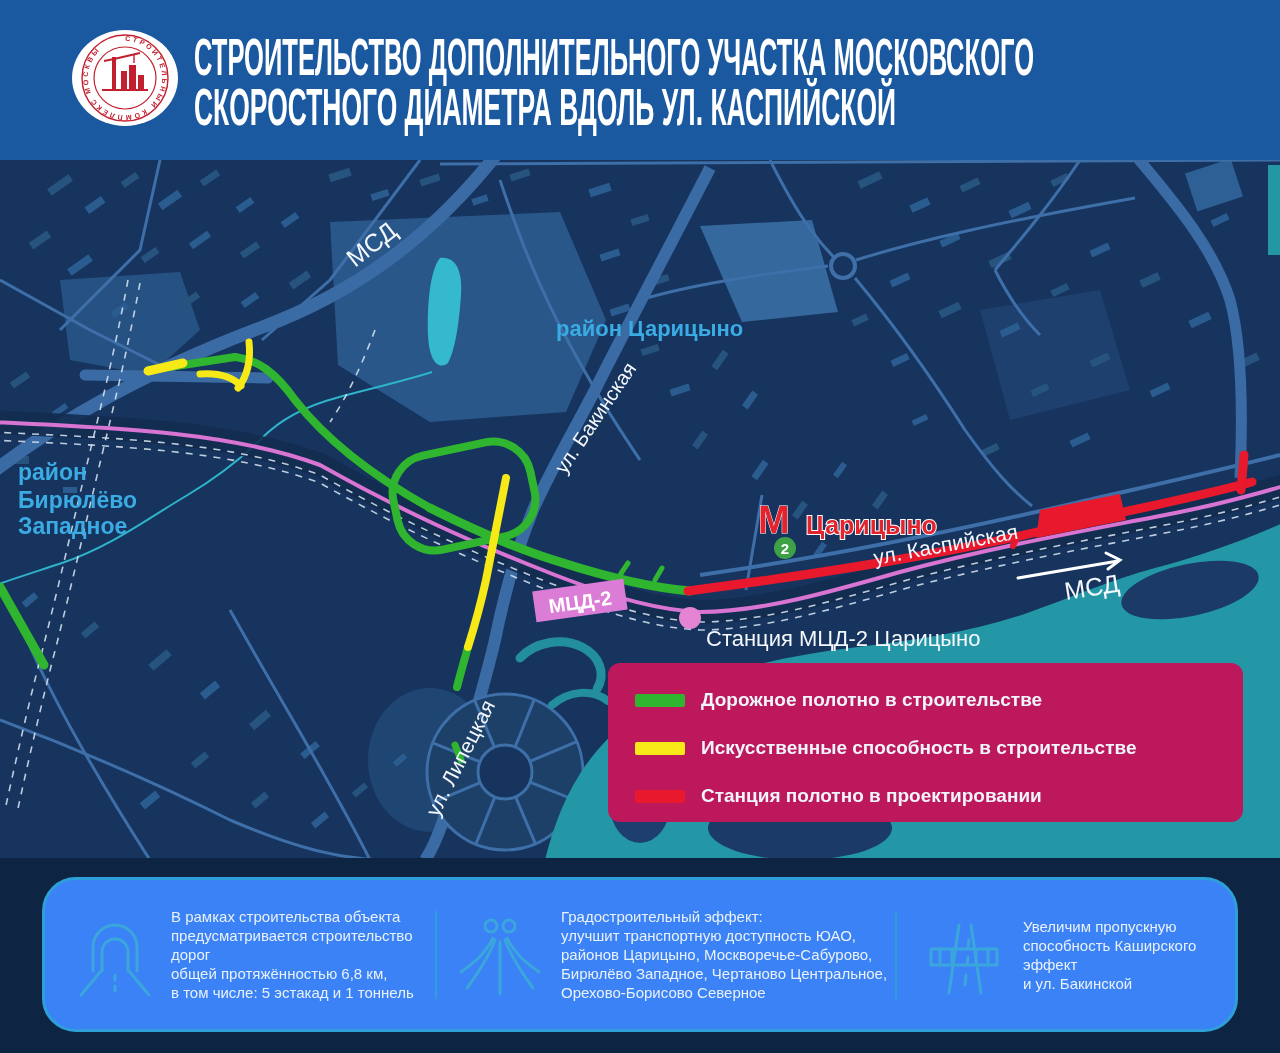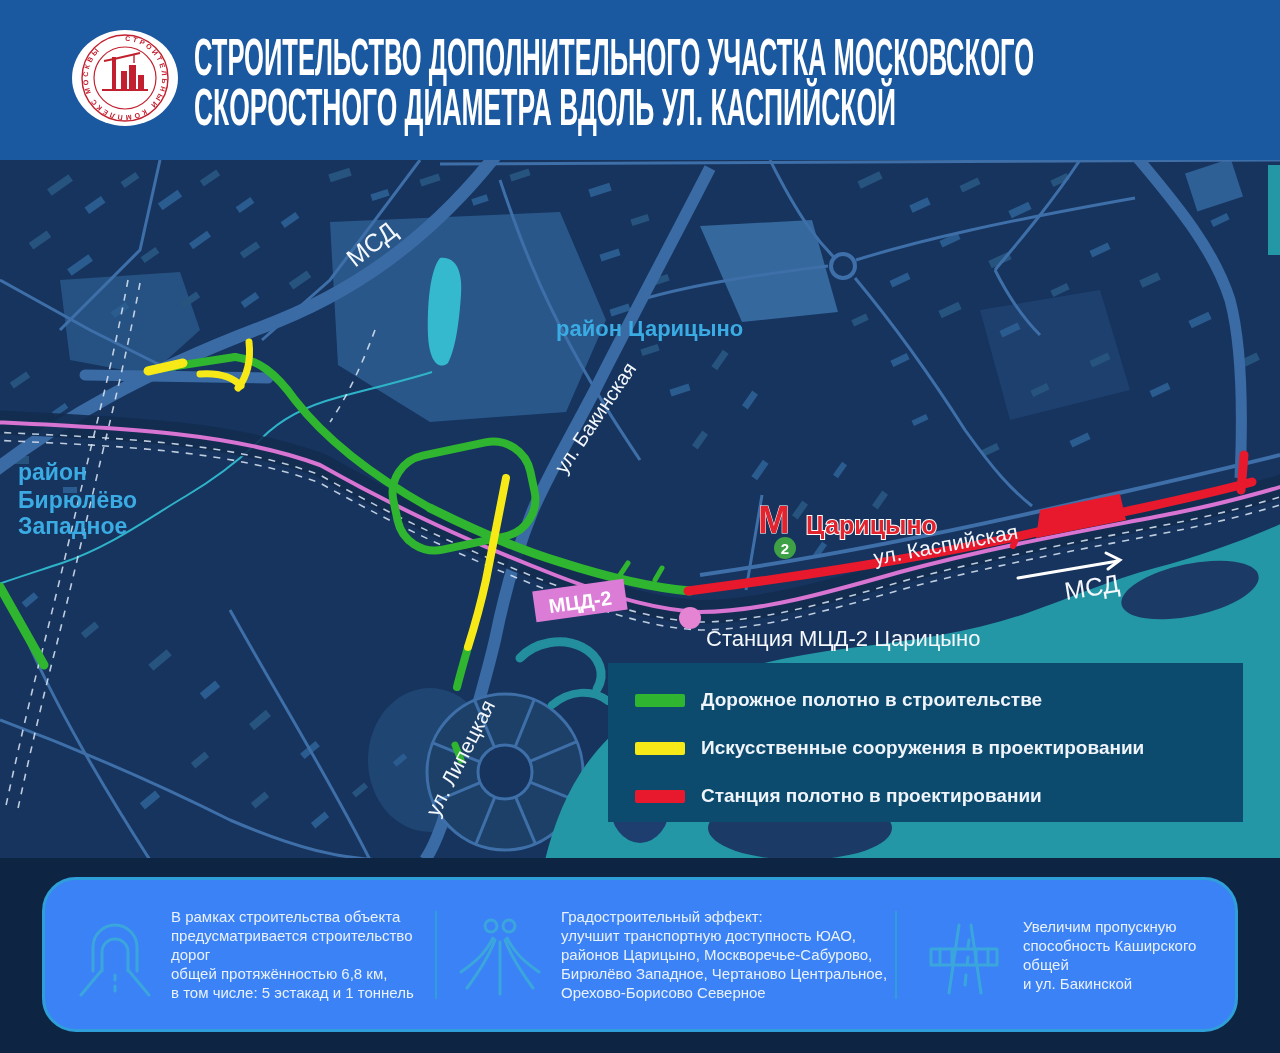--- a/index.html
+++ b/index.html
@@ -13,21 +13,21 @@
   
   .map{position:absolute;left:0;top:160px;}
   svg text{font-family:"Liberation Sans",sans-serif;}
   .rd{stroke:#3E6FA8;fill:none;}
   .rdw{stroke:#3A6BA5;fill:none;}
   .rdash{stroke:#DCE8F5;stroke-width:1.6;stroke-dasharray:7 7;fill:none;opacity:.85;}
   .lblw{fill:#F4F8FC;}
   .lblc{fill:#3BABE3;font-weight:bold;}
   
   .legend{position:absolute;left:608px;top:663px;width:635px;height:159px;
-          background:#0c4a6e;z-index:3;padding-top:13px;box-sizing:border-box;}
+          background:#be185d;z-index:3;padding-top:13px;box-sizing:border-box;border-radius:12px;}
   .leg-row{display:flex;align-items:center;height:48px;padding-left:27px;}
   .leg-row svg{flex:0 0 auto;}
   .leg-label{margin-left:16px;color:#F0F5FB;font-weight:bold;font-size:19px;}
   
   .footer-bg{position:absolute;left:0;top:858px;width:1280px;height:195px;background:#0D2443;z-index:2;}
   .fbox{position:absolute;left:42px;top:877px;width:1196px;height:155px;z-index:4;
         background:#3b82f6;border:3px solid #2F9FDA;border-radius:34px;box-sizing:border-box;
         display:flex;align-items:center;}
   .fcol{display:flex;align-items:center;}
   .fcol.c1{width:390px;padding-left:34px;box-sizing:border-box;}
@@ -287,21 +287,21 @@
     <div class="leg-row">
       <svg width="50" height="13">
         <rect x="0" y="0" width="50" height="13" rx="2" fill="#2FB52F"></rect>
       </svg>
       <span class="leg-label">Дорожное полотно в строительстве</span>
     </div>
     <div class="leg-row">
       <svg width="50" height="13">
         <rect x="0" y="0" width="50" height="13" rx="2" fill="#F7E917"></rect>
       </svg>
-      <span class="leg-label">Искусственные сооружения в проектировании</span>
+      <span class="leg-label">Искусственные способность в строительстве</span>
     </div>
     <div class="leg-row">
       <svg width="50" height="13">
         <rect x="0" y="0" width="50" height="13" rx="2" fill="#E8192C"></rect>
       </svg>
       <span class="leg-label">Станция полотно в проектировании</span>
     </div>
   </div>
 
   <div class="footer-bg"></div>
@@ -345,17 +345,17 @@
         <path d="M40,72 L41,62"></path>
         <path d="M42,52 L43,44"></path>
         <path d="M43,34 L44,27"></path>
         <path d="M6,36 H72 V52 H6 Z"></path>
         <path d="M15,36 V52"></path>
         <path d="M27,36 V52"></path>
         <path d="M51,36 V52"></path>
         <path d="M63,36 V52"></path>
       </svg>
       <div class="ftext">Увеличим пропускную
-способность Каширского общей
+способность Каширского эффект
 и ул. Бакинской</div>
     </div>
   </div>
 </div>
 
 </body></html>

